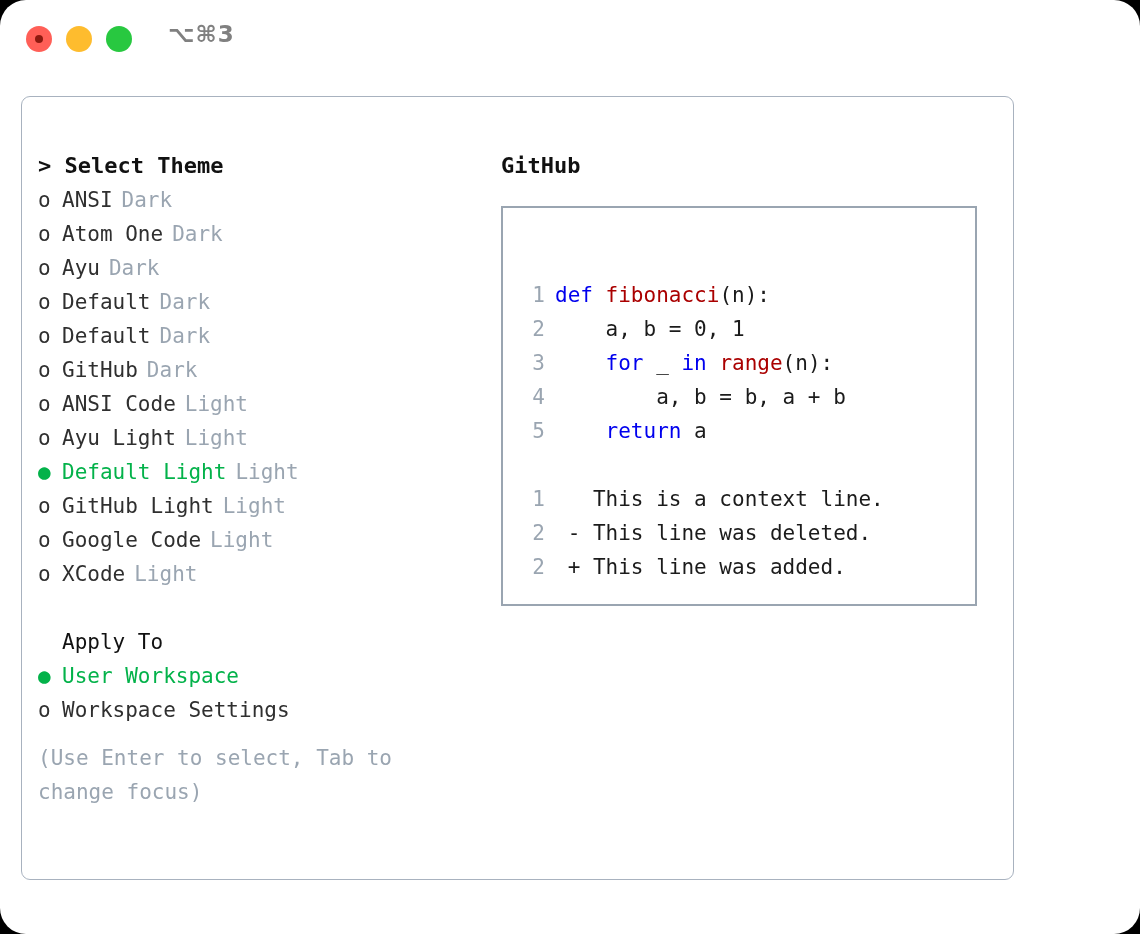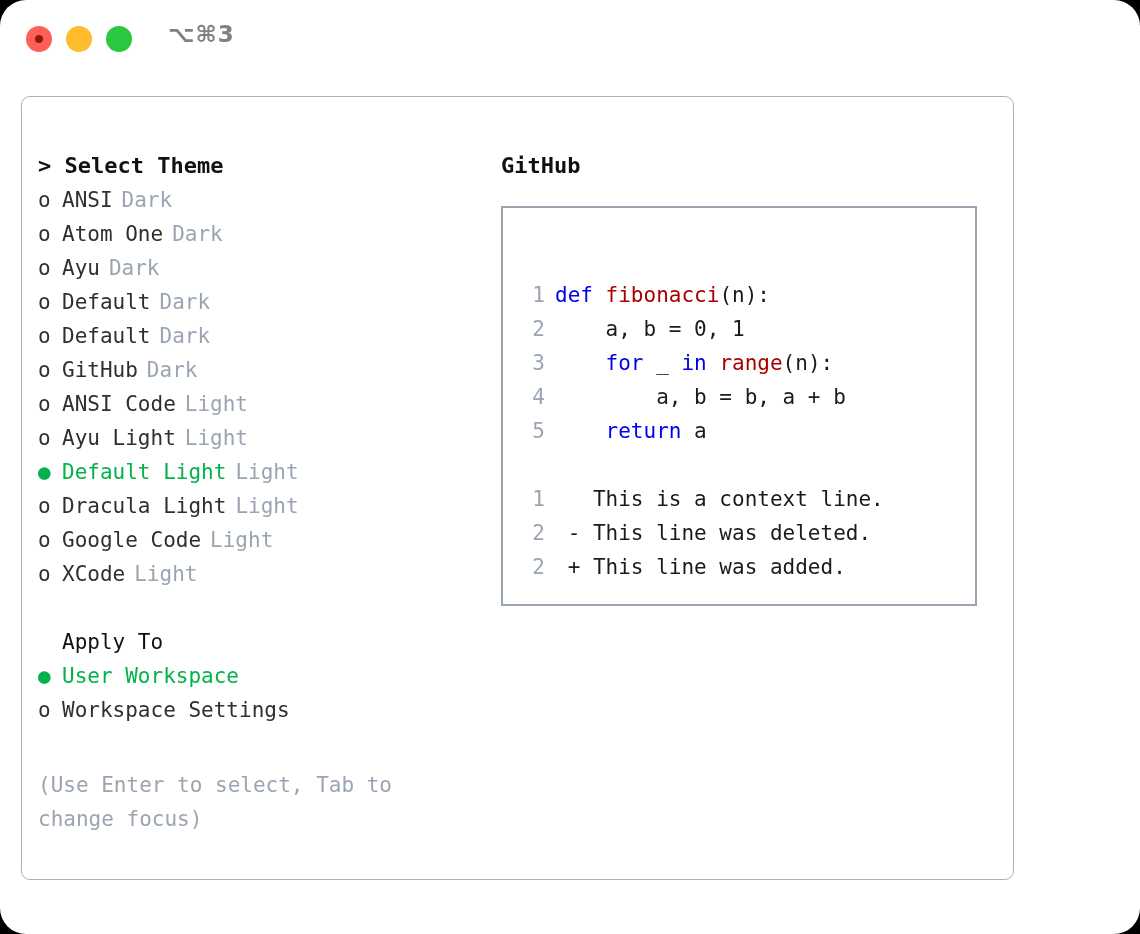--- a/index.html
+++ b/index.html
@@ -134,21 +134,21 @@
   .apply-title {
     font-size: 21px;
     color: #111111;
     line-height: 34px;
     height: 34px;
     padding-left: 24px;
     white-space: pre;
   }
 
   .hint {
-    margin-top: 41px;
+    margin-top: 14px;
     font-size: 21px;
     line-height: 34px;
     color: #9aa5b1;
     width: 400px;
     white-space: pre-wrap;
   }
 
   
   .right {
     position: absolute;
@@ -227,21 +227,21 @@
         <div id="theme-rows">
             <div class="row"><span class="marker">o</span><span class="name">ANSI</span><span class="tag">Dark</span></div>
             <div class="row"><span class="marker">o</span><span class="name">Atom One</span><span class="tag">Dark</span></div>
             <div class="row"><span class="marker">o</span><span class="name">Ayu</span><span class="tag">Dark</span></div>
             <div class="row"><span class="marker">o</span><span class="name">Default</span><span class="tag">Dark</span></div>
             <div class="row"><span class="marker">o</span><span class="name">Default</span><span class="tag">Dark</span></div>
             <div class="row"><span class="marker">o</span><span class="name">GitHub</span><span class="tag">Dark</span></div>
             <div class="row"><span class="marker">o</span><span class="name">ANSI Code</span><span class="tag">Light</span></div>
             <div class="row"><span class="marker">o</span><span class="name">Ayu Light</span><span class="tag">Light</span></div>
             <div class="row selected"><span class="marker">●</span><span class="name">Default Light</span><span class="tag">Light</span></div>
-            <div class="row"><span class="marker">o</span><span class="name">Dracula Light</span><span class="tag">Light</span></div>
+            <div class="row"><span class="marker">o</span><span class="name">GitHub Light</span><span class="tag">Light</span></div>
             <div class="row"><span class="marker">o</span><span class="name">Google Code</span><span class="tag">Light</span></div>
             <div class="row"><span class="marker">o</span><span class="name">XCode</span><span class="tag">Light</span></div>
           </div>
 
         <div class="section-spacer"></div>
 
         <div class="apply-title">Apply To</div>
 
         <div id="apply-rows">
             <div class="row selected"><span class="marker">●</span><span class="name">User Workspace</span></div>

